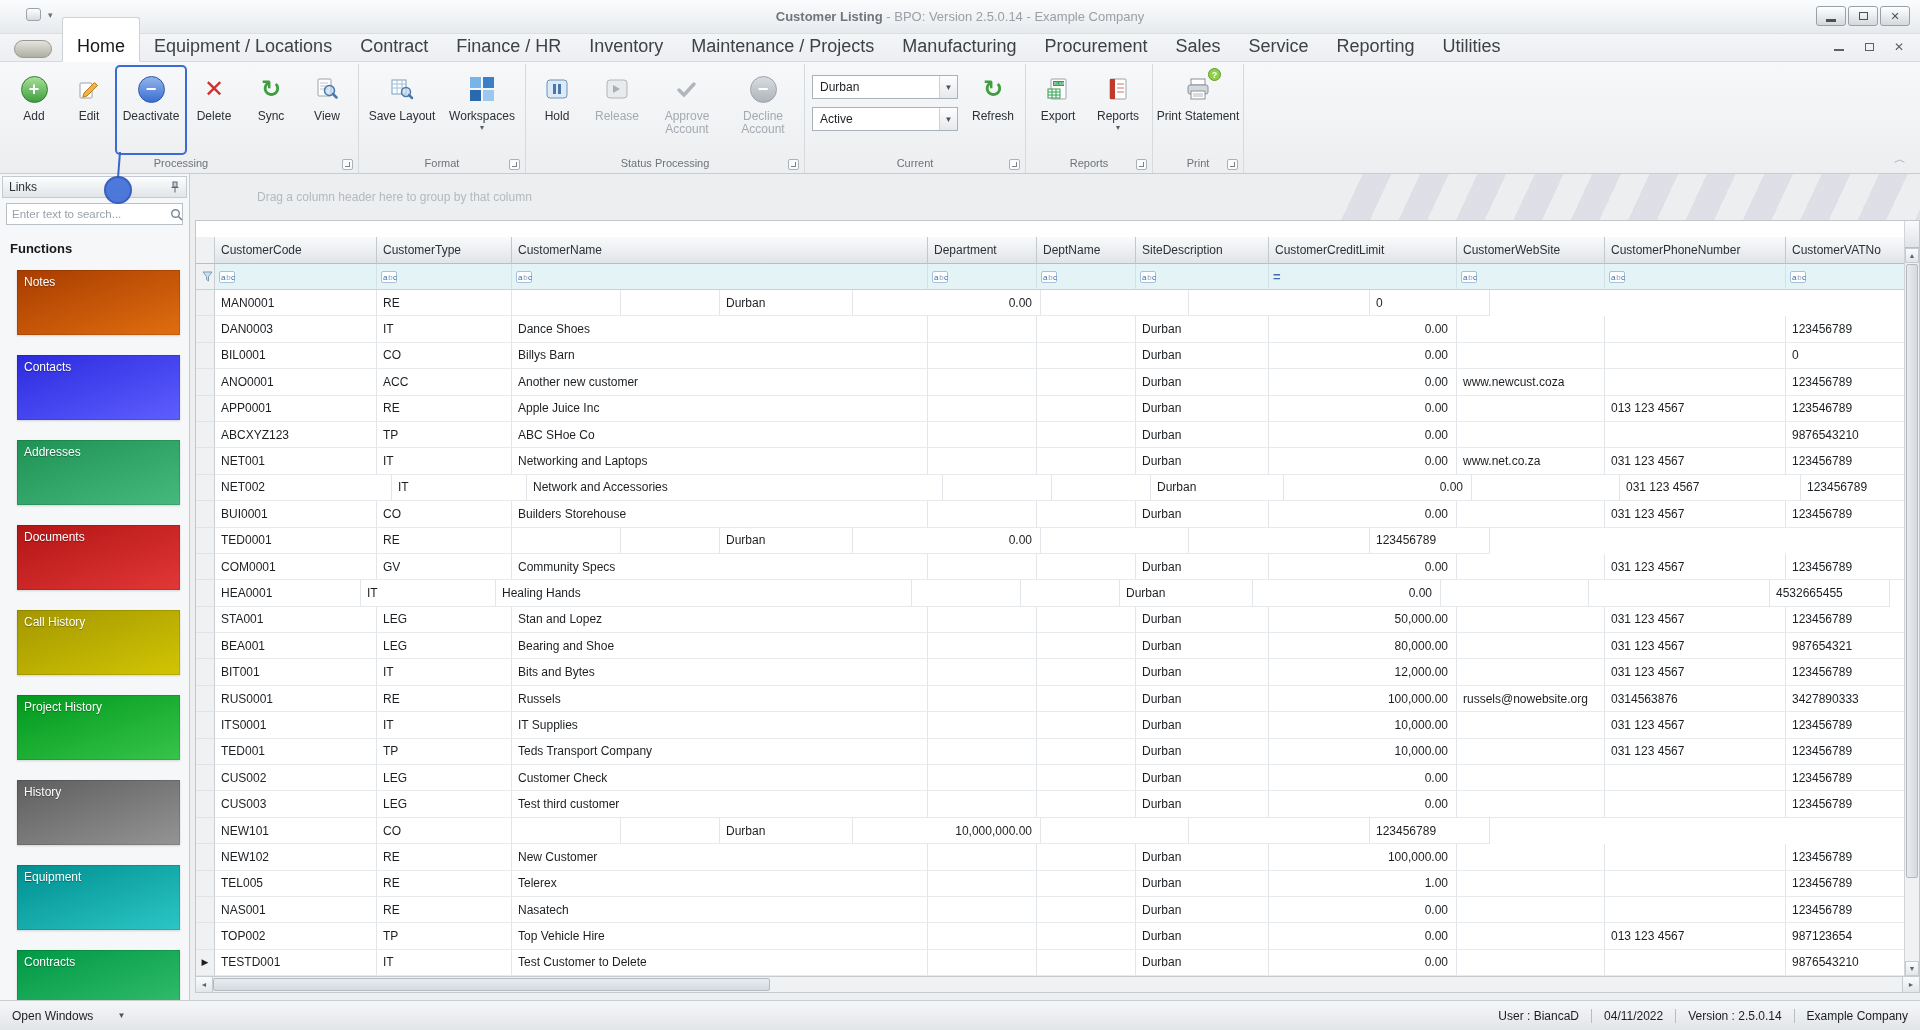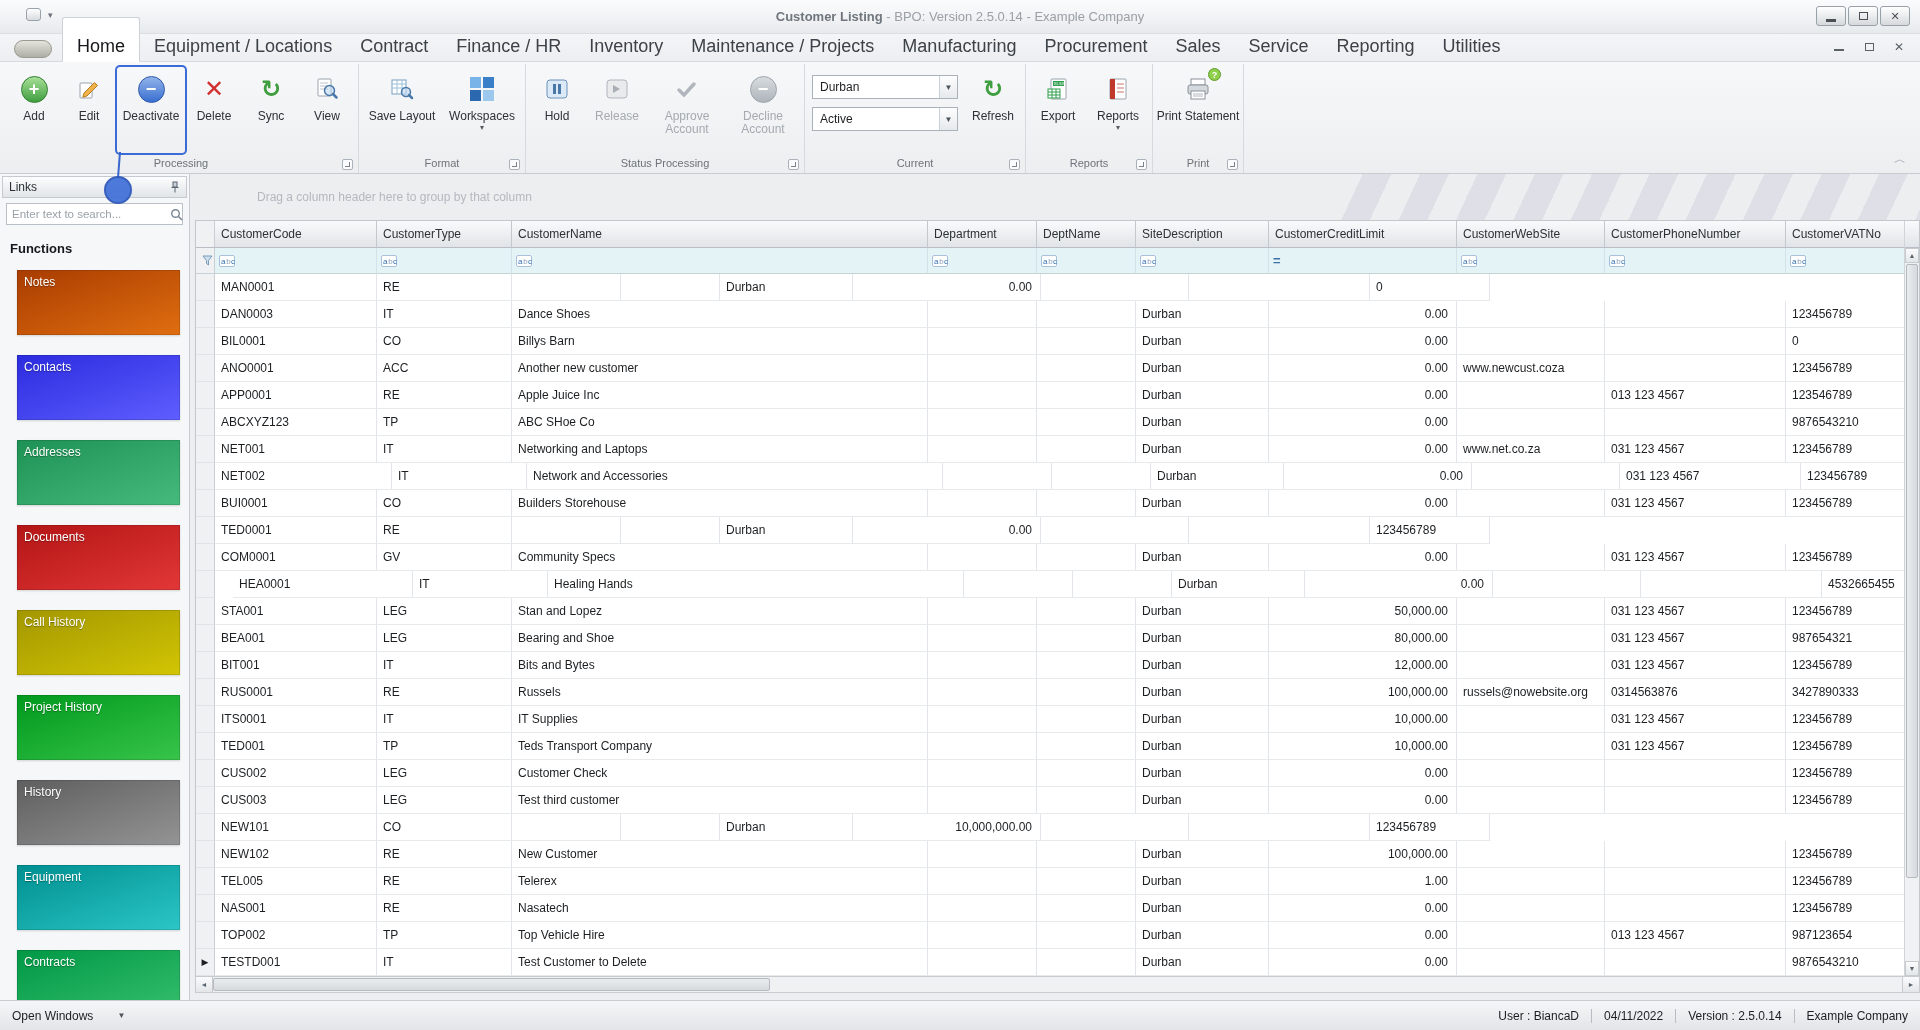--- a/index.html
+++ b/index.html
@@ -102,21 +102,21 @@
     text-shadow:0 1px 1px rgba(0,0,0,.35); }
 
   
   .gridarea { flex:1; min-width:0; display:flex; flex-direction:column; background:#eceef0; padding-left:5px; }
   .group-panel { height:46px; flex:none; position:relative; display:flex; align-items:center;
     font-size:12px; color:#b3b9bf; padding-left:62px; overflow:hidden; }
   .group-panel::after { content:""; position:absolute; right:0; top:0; bottom:0; width:34%;
     background:repeating-linear-gradient(115deg, rgba(255,255,255,0) 0 26px, rgba(176,168,200,.22) 26px 52px); }
   .grid-main { flex:1; min-height:0; display:flex; border:1px solid #c2c7cc; border-bottom:none; background:#fff; }
   .grid-cols { flex:1; min-width:0; display:flex; flex-direction:column; overflow:hidden; }
-  .grid-head { height:27px; flex:none; display:flex; }
+  .grid-head { height:27px; flex:none; display:flex;margin-top:16px; }
   .hcell { background:linear-gradient(#f9fafb,#e1e4e8); border-right:1px solid #c3c8cd;
     border-bottom:1px solid #b9bec4; display:flex; align-items:center; padding-left:6px;
     font-size:12px; color:#2c3136; white-space:nowrap; overflow:hidden; flex:none; }
   .grid-filter { height:26px; flex:none; display:flex; }
   .fcell { background:#e4f4f6; border-right:1px solid #d2e2e6; border-bottom:1px solid #c6d2d6;
     display:flex; align-items:center; padding-left:4px; flex:none; }
   .eq { font-size:13px; color:#3f6fa8; font-weight:bold; line-height:1; }
   .grid-body { flex:1; min-height:0; display:flex; flex-direction:column; background:#fff; }
   .grow { flex:1; display:flex; min-height:0; }
   .gcell { border-right:1px solid #e2e6ea; border-bottom:1px solid #e6eaed; display:flex;
@@ -703,21 +703,21 @@
                 <div class="gcell" style="width: 109px;"></div>
                 <div class="gcell" style="width: 99px;"></div>
                 <div class="gcell" style="width: 133px;">Durban</div>
                 <div class="gcell right" style="width: 188px;">0.00</div>
                 <div class="gcell" style="width: 148px;"></div>
                 <div class="gcell" style="width: 181px;">031 123 4567</div>
                 <div class="gcell" style="width: 120px;">123456789</div>
               </div>
               <div class="grow">
                 <div class="gcell ind"></div>
-                <div class="gcell" style="width: 180px; margin-left: 18px;">HEA0001</div>
+                <div class="gcell" style="width: 146px;">HEA0001</div>
                 <div class="gcell" style="width: 135px;">IT</div>
                 <div class="gcell" style="width: 416px;">Healing Hands</div>
                 <div class="gcell" style="width: 109px;"></div>
                 <div class="gcell" style="width: 99px;"></div>
                 <div class="gcell" style="width: 133px;">Durban</div>
                 <div class="gcell right" style="width: 188px;">0.00</div>
                 <div class="gcell" style="width: 148px;"></div>
                 <div class="gcell" style="width: 181px;"></div>
                 <div class="gcell" style="width: 120px;">4532665455</div>
               </div>

